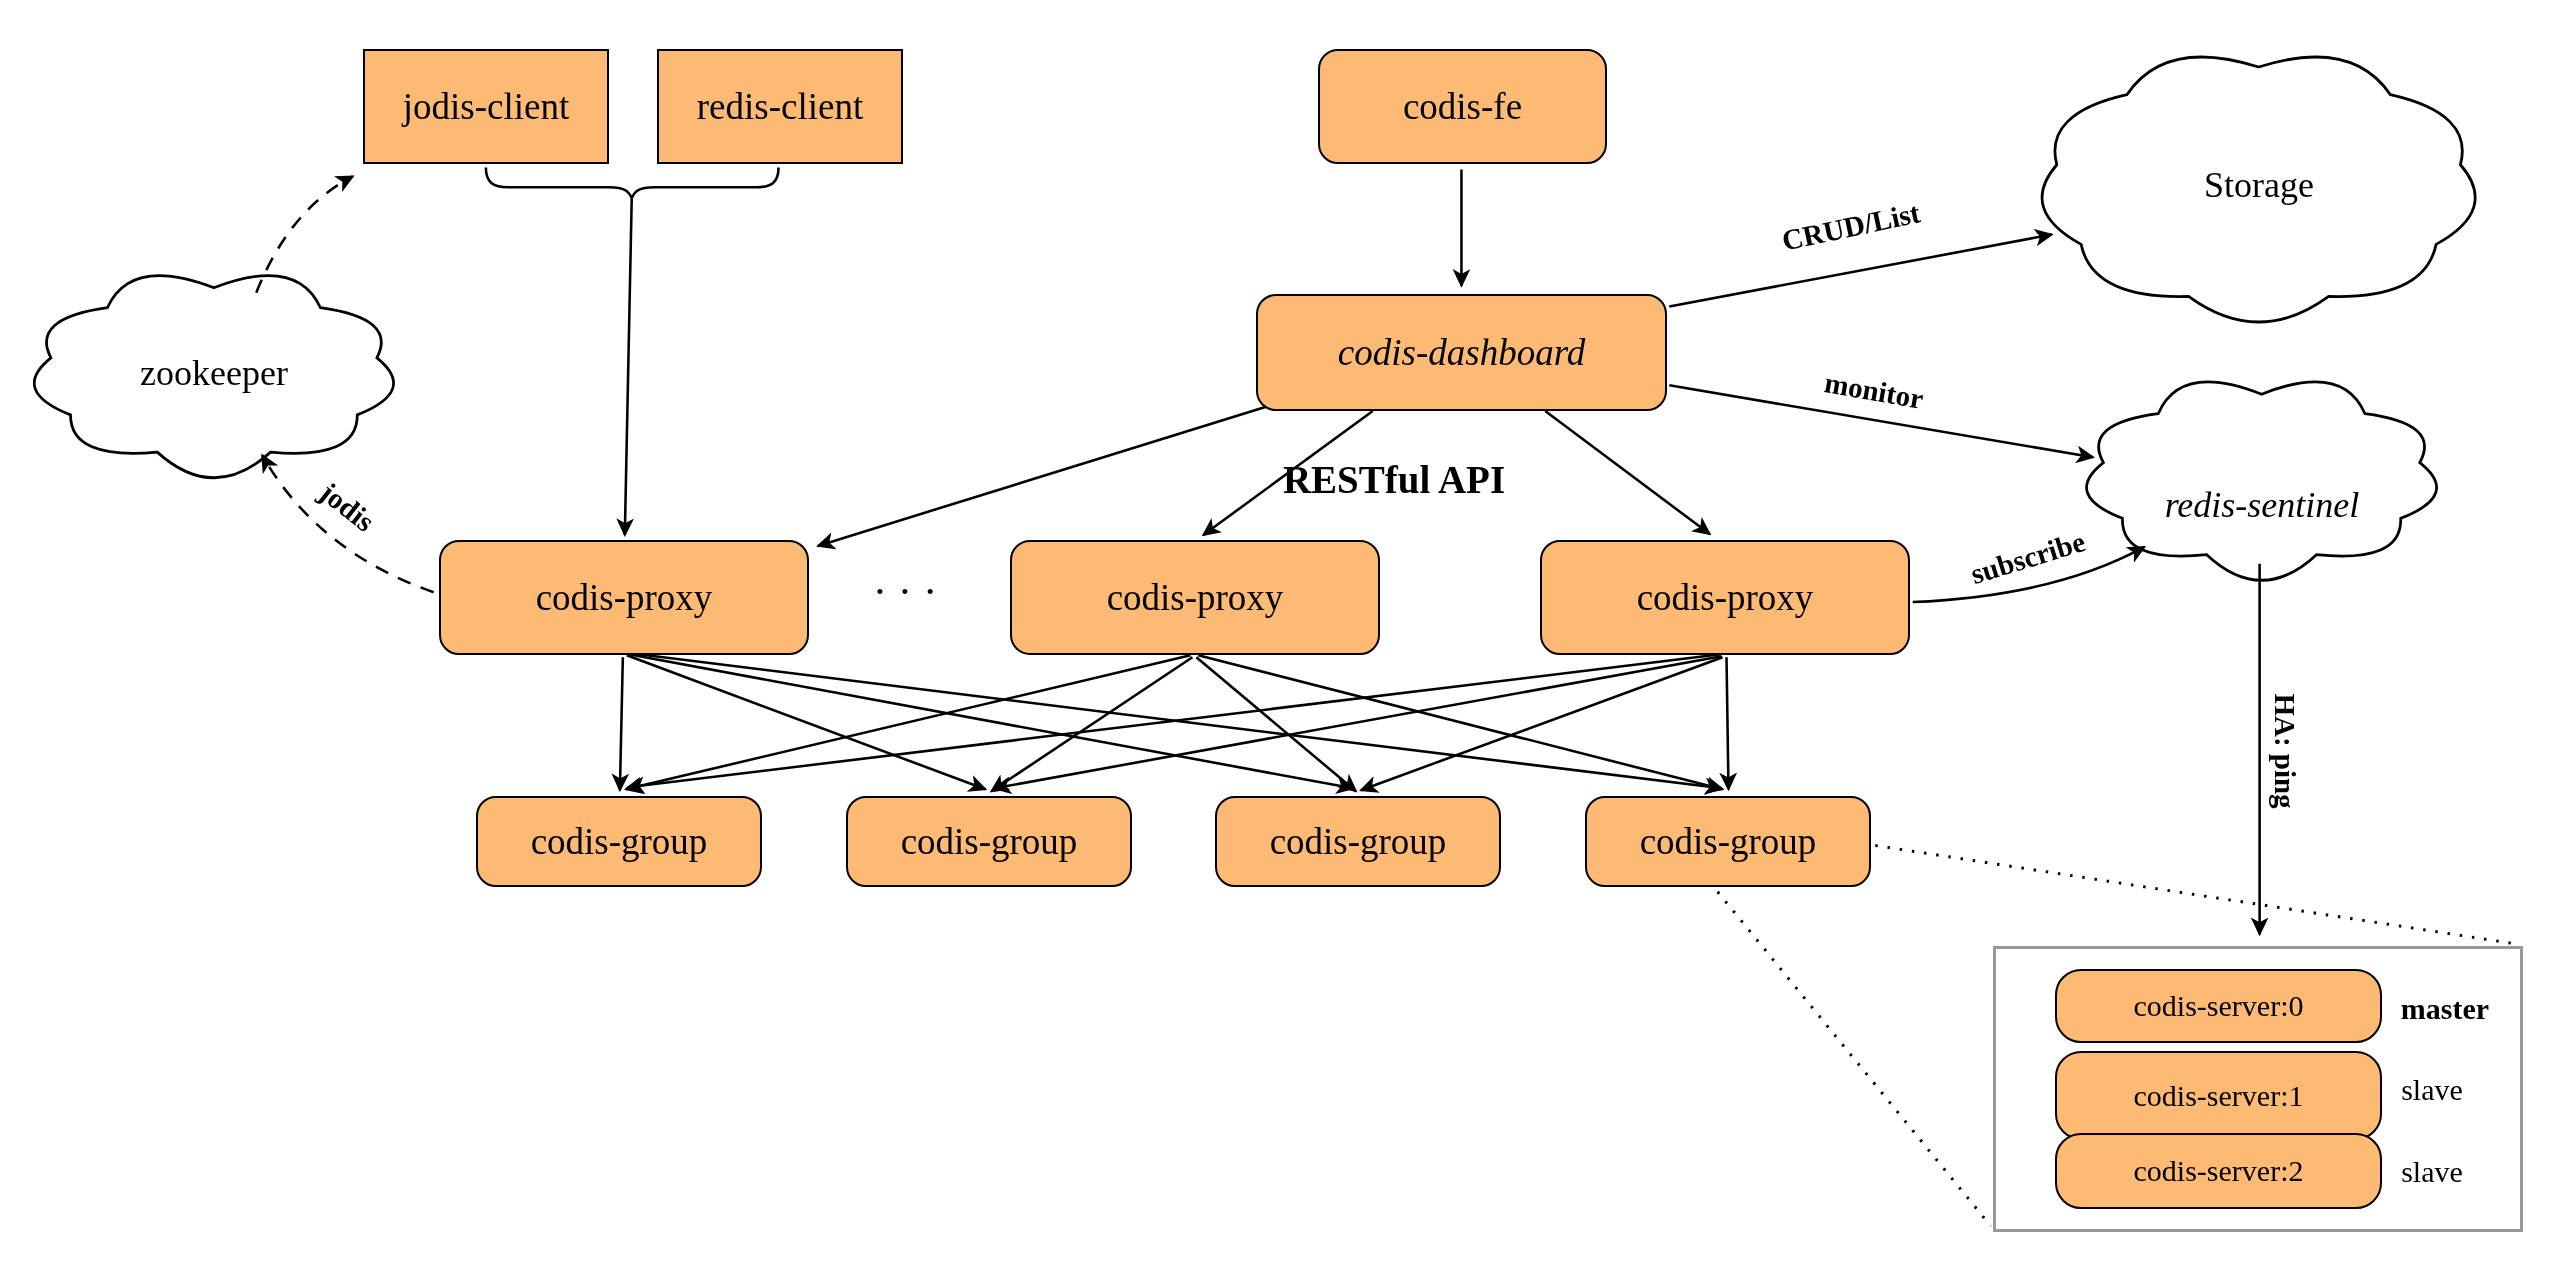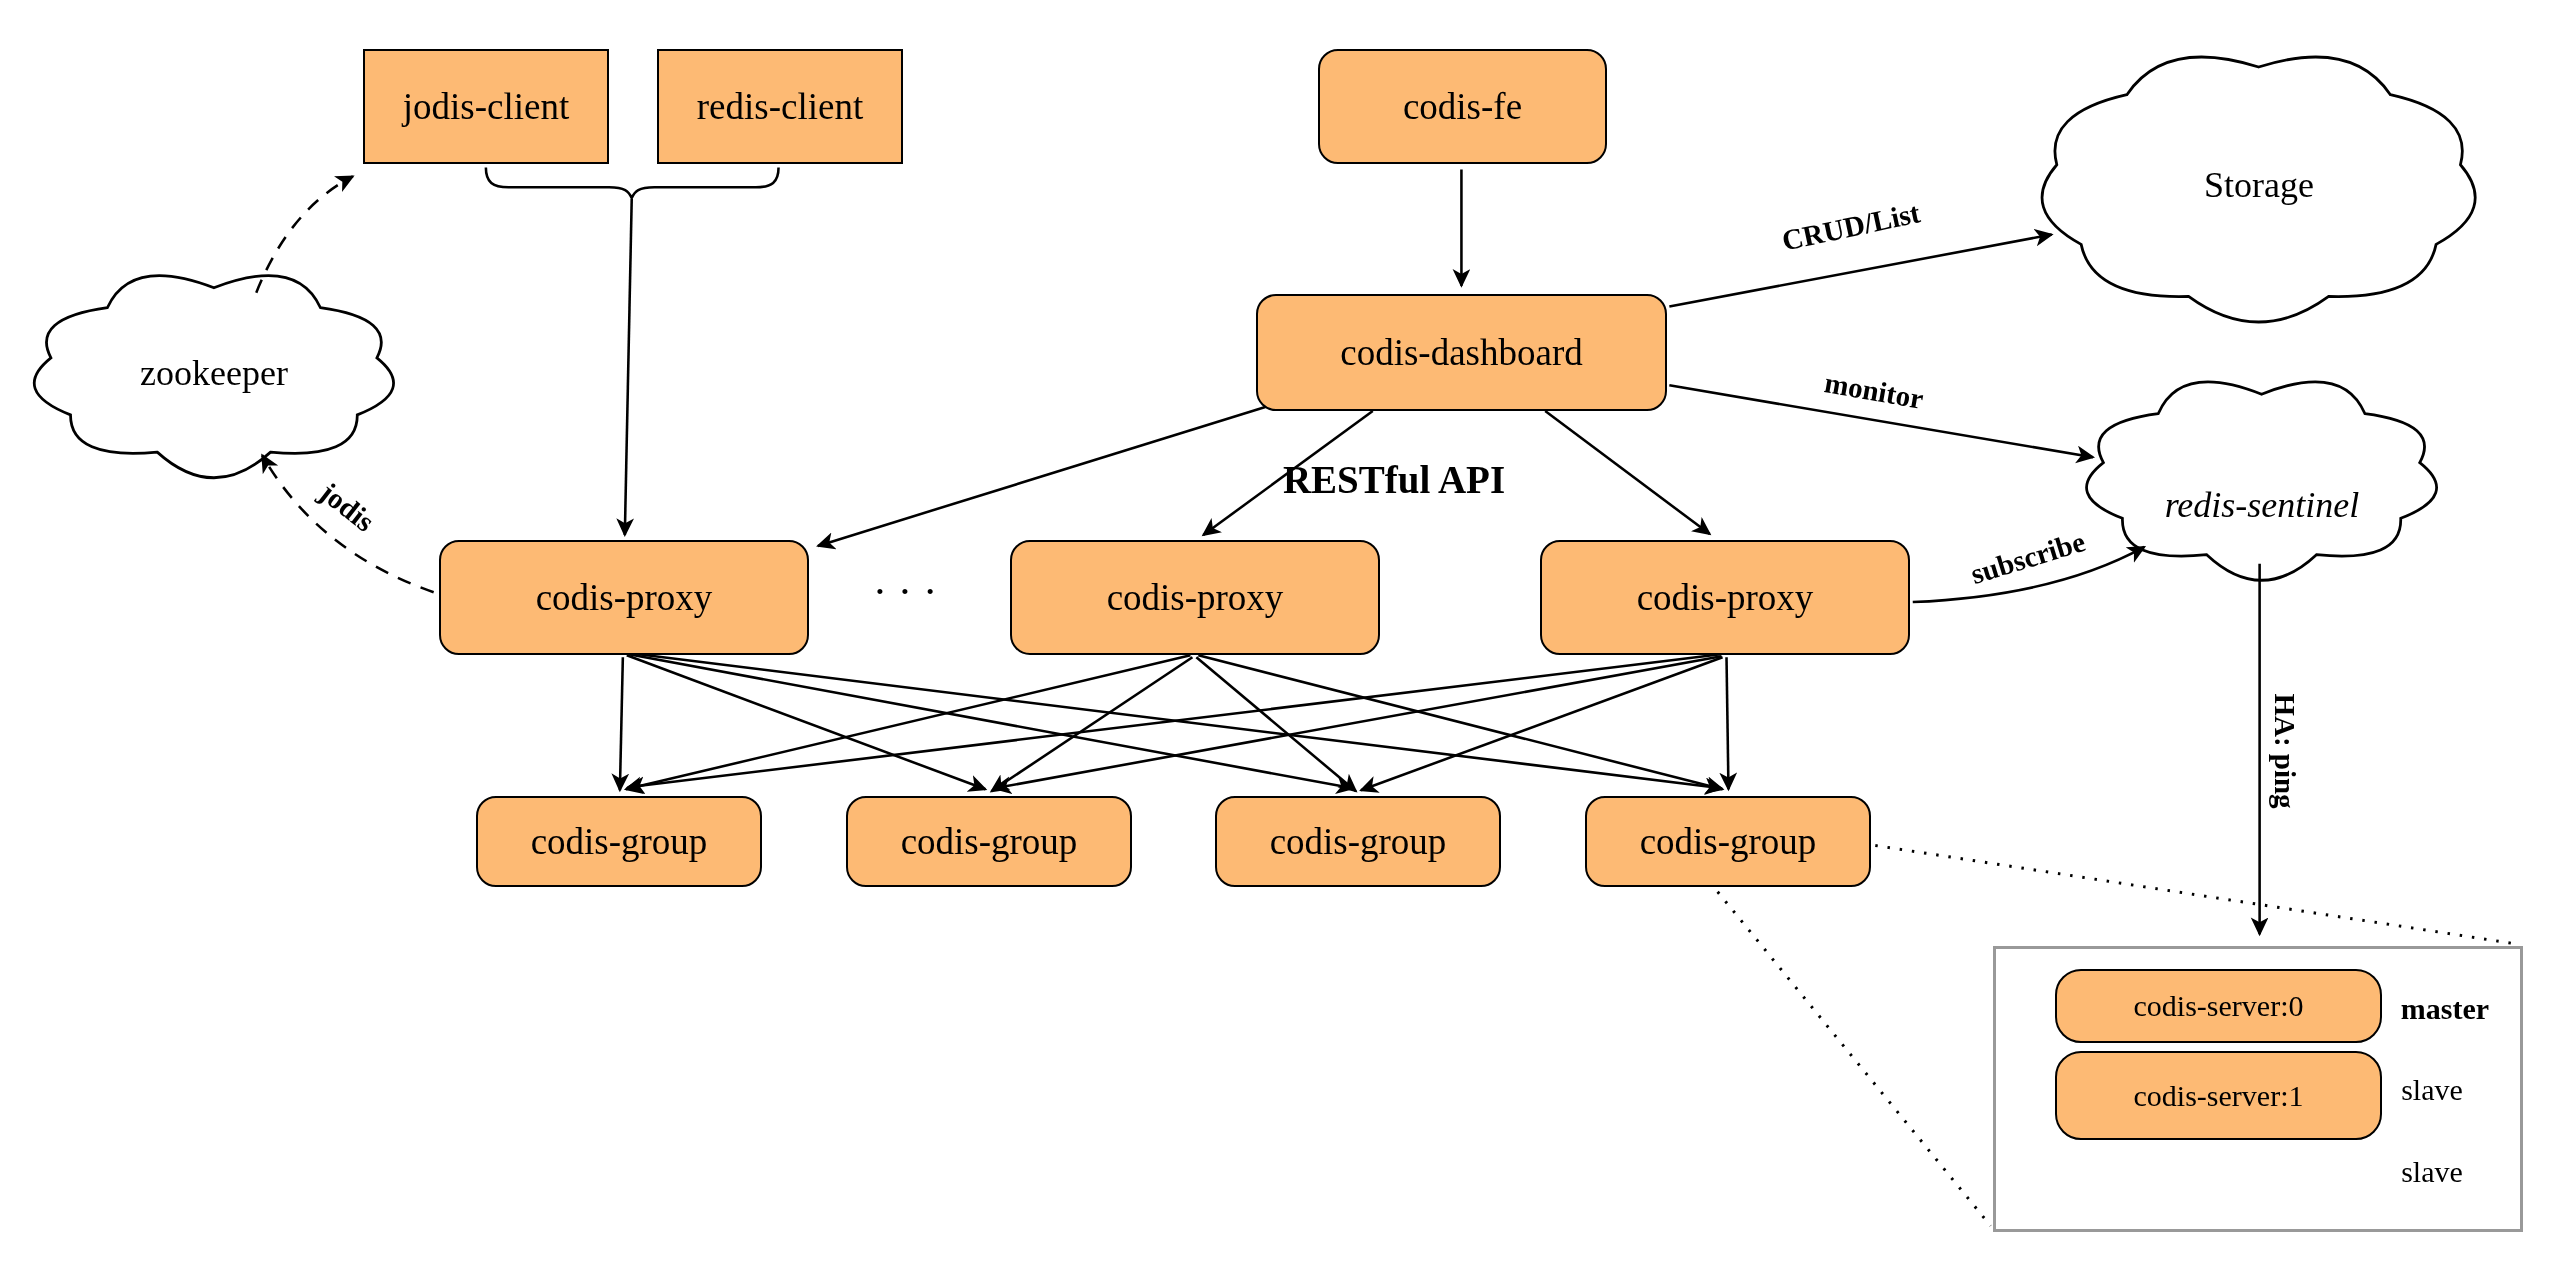--- a/index.html
+++ b/index.html
@@ -71,31 +71,32 @@
         <path d="M493,170 C493,185 500,190 516,190 L618,190 C634,190 638,194 641,201 C644,194 648,190 664,190 L767,190 C783,190 790,185 790,170" class="brace"></path>
       </g>
   </svg>
   <div id="layer-nodes">
       <div class="cloud-label" style="left: 214px; top: 373px;">zookeeper</div>
       <div class="cloud-label" style="left: 2259px; top: 185px;">Storage</div>
       <div class="cloud-label" style="left: 2262px; top: 505px; font-style: italic;">redis-sentinel</div>
       <div class="node rect" style="left: 363px; top: 49px; width: 246px; height: 115px;">jodis-client</div>
       <div class="node round" style="left: 1318px; top: 49px; width: 289px; height: 115px;">codis-fe</div>
       <div class="node rect" style="left: 657px; top: 49px; width: 246px; height: 115px;">redis-client</div>
-      <div class="node round" style="left: 1256px; top: 294px; width: 411px; height: 117px;">codis-dashboard</div>
+      <div class="node round" style="left: 1256px; top: 294px; width: 411px; height: 117px; font-style: italic;">codis-dashboard</div>
       <div class="node round" style="left: 439px; top: 540px; width: 370px; height: 115px;">codis-proxy</div>
       <div class="node round" style="left: 1010px; top: 540px; width: 370px; height: 115px;">codis-proxy</div>
       <div class="node round" style="left: 1540px; top: 540px; width: 370px; height: 115px;">codis-proxy</div>
       <div class="node round" style="left: 476px; top: 796px; width: 286px; height: 91px;">codis-group</div>
       <div class="node round" style="left: 846px; top: 796px; width: 286px; height: 91px;">codis-group</div>
       <div class="node round" style="left: 1215px; top: 796px; width: 286px; height: 91px;">codis-group</div>
       <div class="node round" style="left: 1585px; top: 796px; width: 286px; height: 91px;">codis-group</div>
       <div class="node container" style="left: 1993px; top: 946px; width: 530px; height: 286px;"></div>
       <div class="node pill" style="left: 2055px; top: 969px; width: 327px; height: 74px;">codis-server:0</div>
       <div class="node pill" style="left: 2055px; top: 1051px; width: 327px; height: 89px;">codis-server:1</div>
+      <div class="node pill" style="left: 2055px; top: 1133px; width: 327px; height: 76px;">codis-server:2</div>
       <div class="edge-label" style="left: 1851px; top: 227px; font-size: 29px; transform: translate(-50%, -50%) rotate(-12deg);">CRUD/List</div>
       <div class="edge-label" style="left: 1874px; top: 391px; font-size: 29px; transform: translate(-50%, -50%) rotate(10deg);">monitor</div>
       <div class="edge-label" style="left: 1394px; top: 479px; font-size: 39px; transform: translate(-50%, -50%) rotate(0deg);">RESTful API</div>
       <div class="edge-label" style="left: 2028px; top: 558px; font-size: 29px; transform: translate(-50%, -50%) rotate(-17deg);">subscribe</div>
       <div class="edge-label" style="left: 347px; top: 507px; font-size: 29px; transform: translate(-50%, -50%) rotate(38deg);">jodis</div>
       <div class="edge-label" style="left: 2284px; top: 751px; font-size: 29px; transform: translate(-50%, -50%) rotate(90deg);">HA: ping</div>
       <div class="annotation" style="left: 2445px; top: 1009px; font-size: 30px; font-weight: bold;">master</div>
       <div class="annotation" style="left: 2432px; top: 1090px; font-size: 30px;">slave</div>
       <div class="annotation" style="left: 2432px; top: 1172px; font-size: 30px;">slave</div>
       <div class="annotation" style="left: 905px; top: 591px; font-size: 43px;">· · ·</div>

